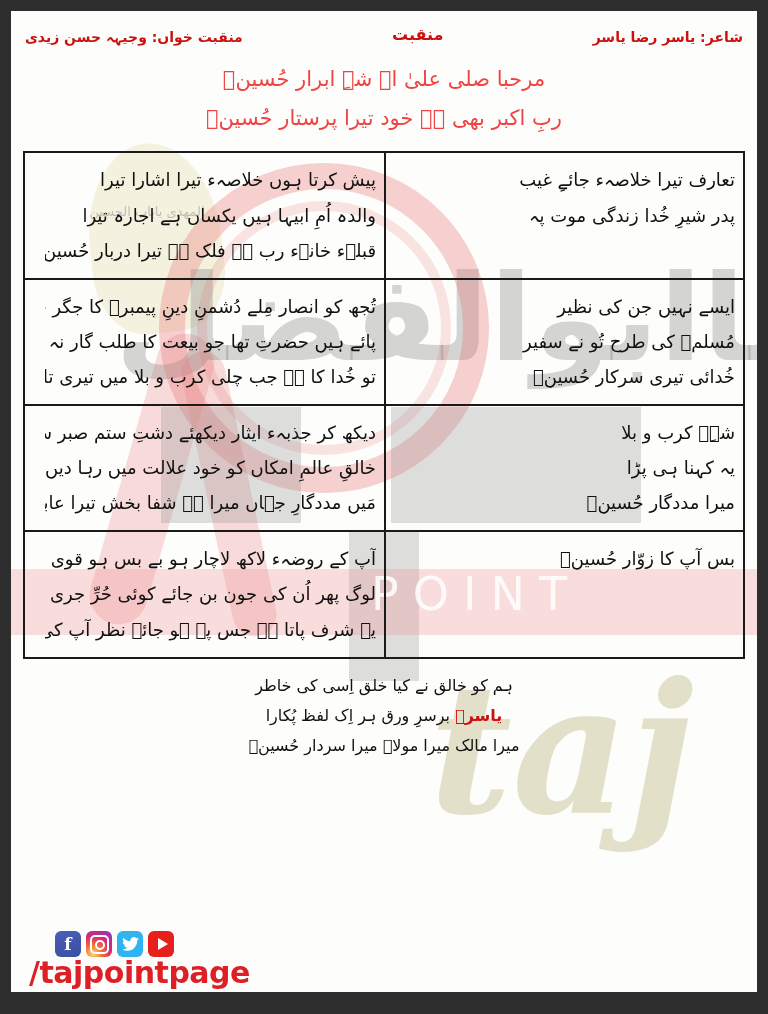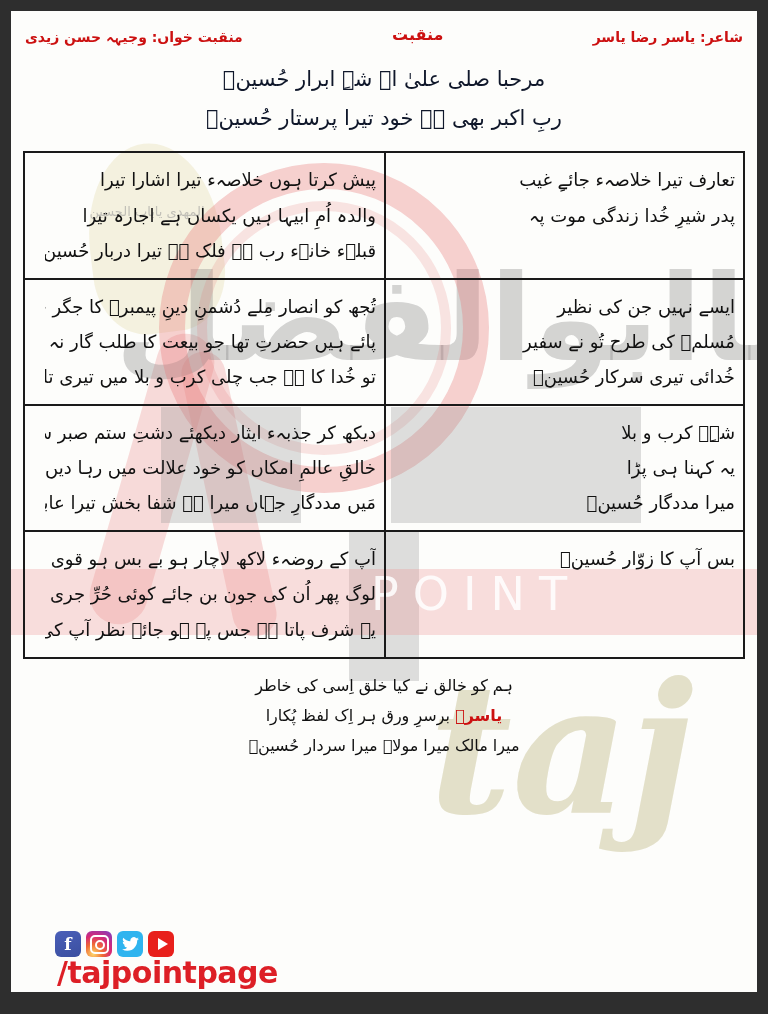--- a/index.html
+++ b/index.html
@@ -164,21 +164,21 @@
 
   
   .couplet-top {
     position: relative;
     z-index: 2;
     text-align: center;
     margin-top: 14px;
   }
   .couplet-top .ln {
     font-size: 21px;
-    color: #0f172a;
+    color: #ef4444;
     line-height: 1.85;
     letter-spacing: 1px;
     white-space: nowrap;
   }
 
   
   .tbl {
     position: relative;
     z-index: 2;
     margin: 14px 12px 0 12px;
@@ -274,21 +274,20 @@
     border-top: 6px solid transparent;
     border-bottom: 6px solid transparent;
     margin-left: 3px;
   }
   .handle {
     color: #dd1f26;
     font-size: 30px;
     font-weight: 700;
     letter-spacing: -0.5px;
     line-height: 1;
-    margin-left: 28px;
   }
 </style>
 </head>
 <body>
 
 <div class="page">
   <div class="sheet">
 
     <div class="wm-layer">
       <div class="wm-hand"></div>

